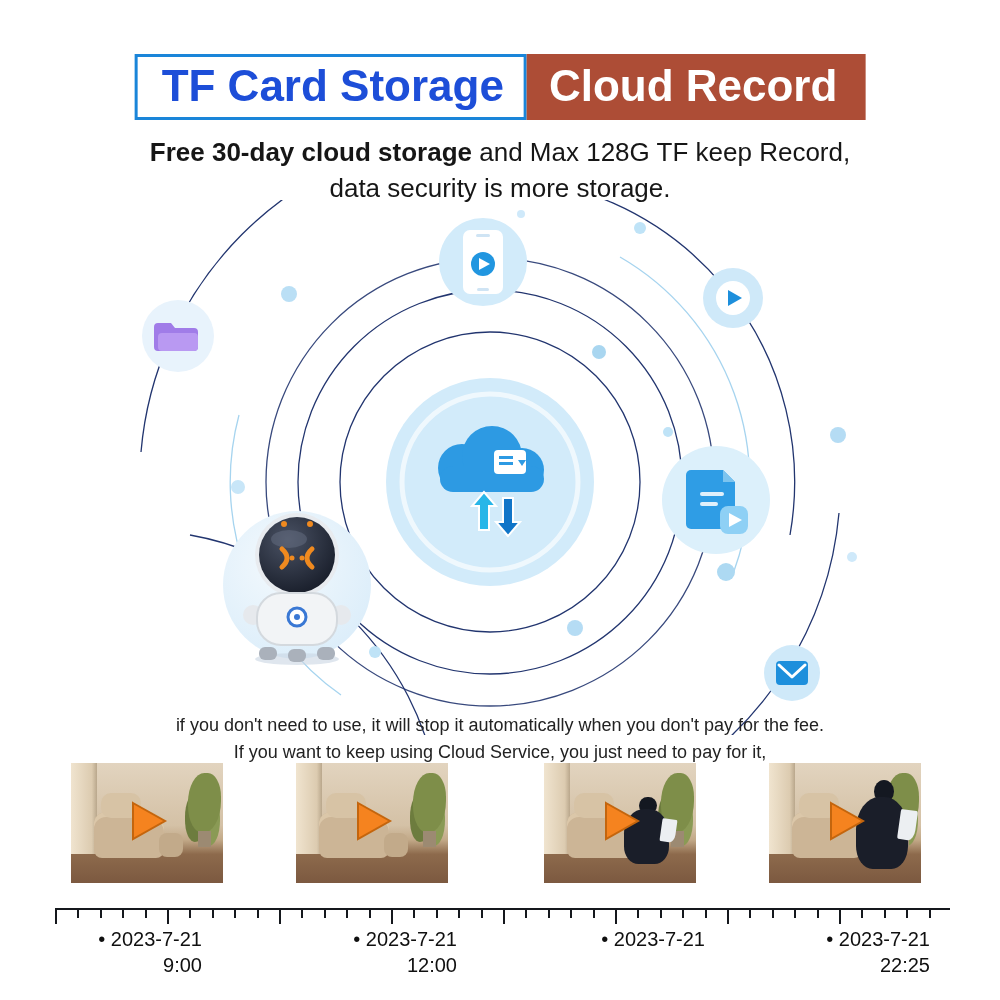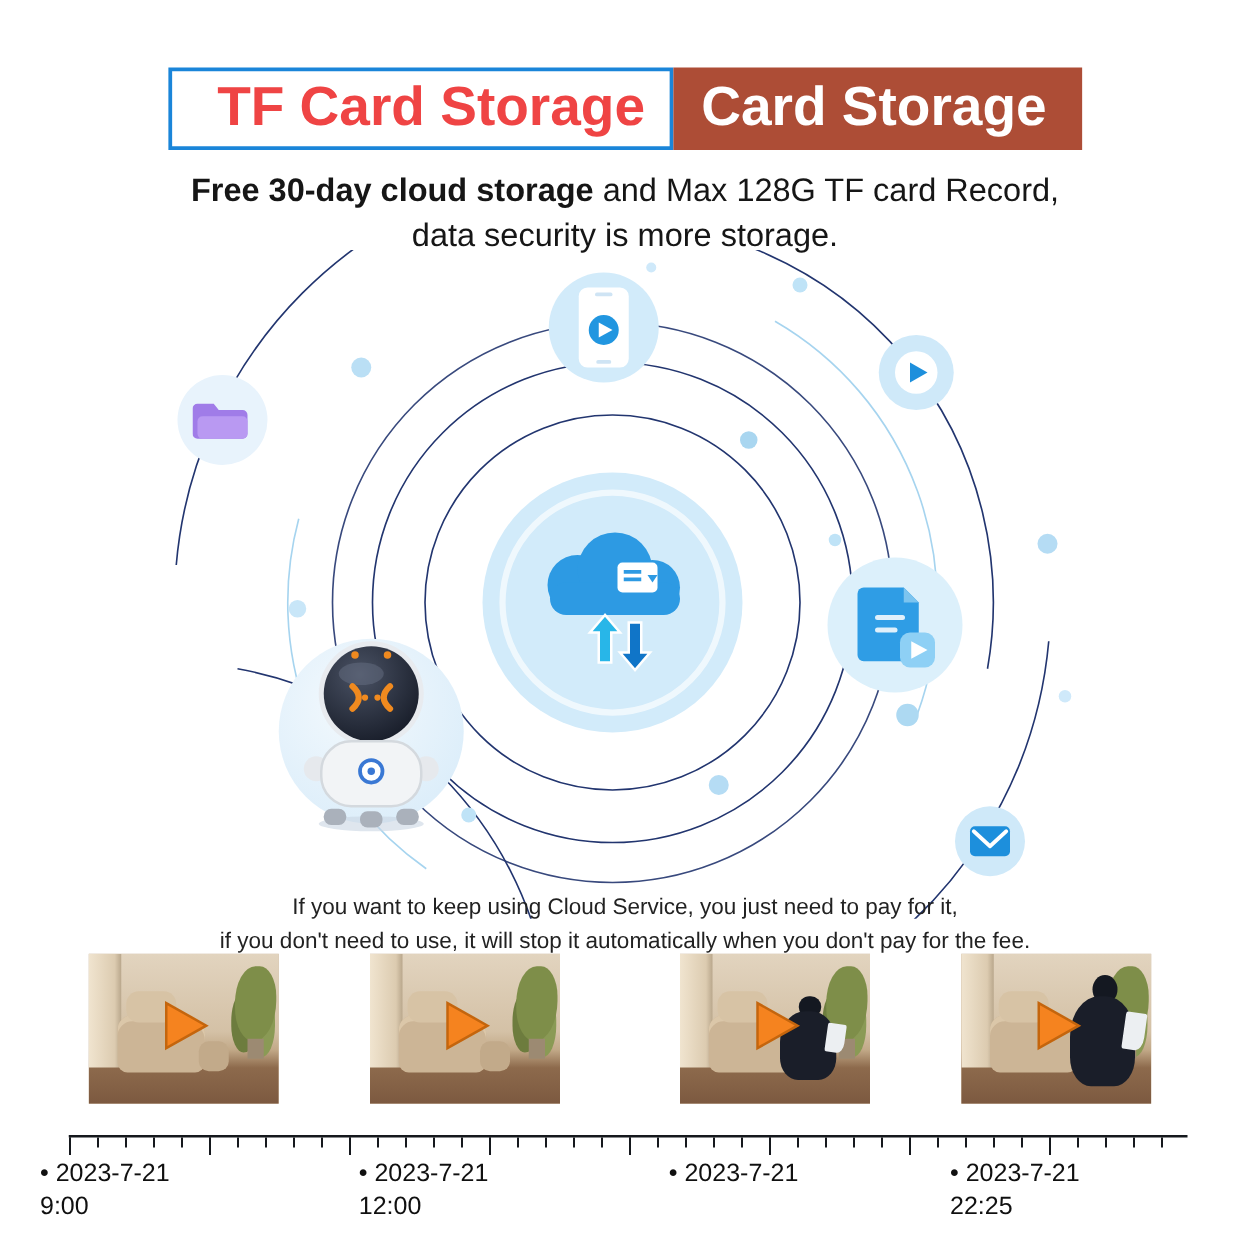--- a/index.html
+++ b/index.html
@@ -2,22 +2,22 @@
 <html><head>
 <meta charset="utf-8">
 <style>
   html,body{margin:0;padding:0;background:#fff;}
   .page{position:relative;width:1000px;height:1000px;background:#fff;overflow:hidden;
         font-family:"Liberation Sans",sans-serif;color:#111;}
 
   
   .title-bar{position:absolute;top:54px;left:50%;transform:translateX(-50%);
              display:flex;align-items:stretch;white-space:nowrap;}
-  .title-left{background:#fff;border:3px solid #1a85d9;color:#ef4444;
-              font-size:44px;font-weight:bold;padding:5px 20px 7px 36px;line-height:1.1;}
+  .title-left{background:#fff;border:3px solid #1a85d9;color:#1d4ed8;
+              font-size:44px;font-weight:bold;padding:5px 20px 7px 24px;line-height:1.1;}
   .title-right{background:#ad4d36;color:#fff;font-size:44px;font-weight:bold;
                padding:8px 28px 10px 22px;line-height:1.1;}
 
   
   .subtitle{position:absolute;top:134px;left:0;width:100%;text-align:center;
             font-size:26px;line-height:1.4;color:#161616;}
   .subtitle b{font-weight:bold;margin-top:32px;}
 
   
   .diagram{position:absolute;top:200px;left:0;width:1000px;height:535px;}
@@ -61,38 +61,38 @@
                  border-radius:8% 8% 36% 8%;transform:rotate(8deg);}
   .burglar.large{right:3%;width:44%;height:74%;bottom:12%;}
   .play{position:absolute;left:50%;top:50%;transform:translate(-50%,-50%);}
 
   
   .ruler{position:absolute;top:908px;left:55px;width:895px;height:18px;}
   .ruler .line{height:2px;background:#15181d;}
   .ruler .ticks{height:8px;background:repeating-linear-gradient(90deg,#15181d 0,#15181d 2px,transparent 2px,transparent 22.4px);}
   .ruler .ticks-major{position:absolute;top:2px;left:0;width:100%;height:14px;
         background:repeating-linear-gradient(90deg,#15181d 0,#15181d 2px,transparent 2px,transparent 112px);}
-  .tl-label{position:absolute;top:926px;width:170px;text-align:left;
+  .tl-label{position:absolute;top:926px;width:170px;text-align:right;
             font-size:20px;line-height:1.3;color:#101010;}
   .tl-label .date{display:block;}
   .tl-label .time{display:block;}
   .l1{left:32px;} .l2{left:287px;} .l3{left:535px;} .l4{left:760px;}
 </style>
 </head>
 <body>
 
 <div class="page">
 
   <div class="title-bar">
     <div class="title-left">TF Card Storage</div>
-    <div class="title-right">Card Storage</div>
+    <div class="title-right">Cloud Record</div>
   </div>
 
   <div class="subtitle">
-    <div><b>Free 30-day cloud storage</b><span> and Max 128G TF card Record,</span></div>
+    <div><b>Free 30-day cloud storage</b><span> and Max 128G TF keep Record,</span></div>
     <div>data security is more storage.</div>
   </div>
 
   <div class="diagram">
     <svg class="bg" width="1000" height="535" viewBox="0 0 1000 535">
       <g fill="none" stroke="#22356f" stroke-width="1.3">
         <circle cx="490" cy="282" r="150"></circle>
         <circle cx="490" cy="282" r="192"></circle>
         <circle cx="490" cy="282" r="224" opacity="0.9"></circle>
         <path d="M490,-23 A305,305 0 0 1 790,335"></path>
@@ -207,22 +207,22 @@
         <g transform="translate(75,148)" fill="#aab1bb">
           <rect x="-38" y="-4" width="18" height="13" rx="6"></rect>
           <rect x="-9" y="-2" width="18" height="13" rx="6"></rect>
           <rect x="20" y="-4" width="18" height="13" rx="6"></rect>
         </g>
       </svg>
     </div>
   </div>
 
   <div class="note">
+    <div>if you don't need to use, it will stop it automatically when you don't pay for the fee.</div>
     <div>If you want to keep using Cloud Service, you just need to pay for it,</div>
-    <div>if you don't need to use, it will stop it automatically when you don't pay for the fee.</div>
   </div>
 
   <div class="thumbs">
 
     <div class="thumb t1">
       <div class="scene">
         <div class="curtain"></div>
         <div class="sofa"></div>
         <div class="cushion"></div>
         <div class="plant"></div>

